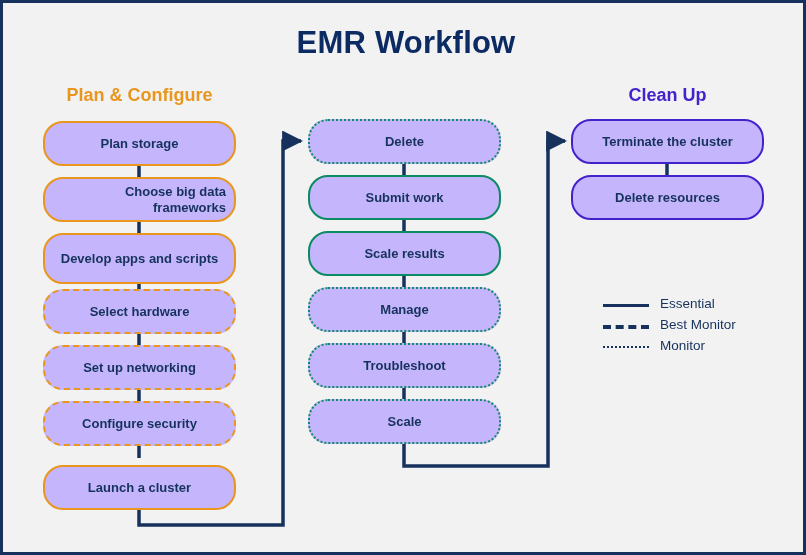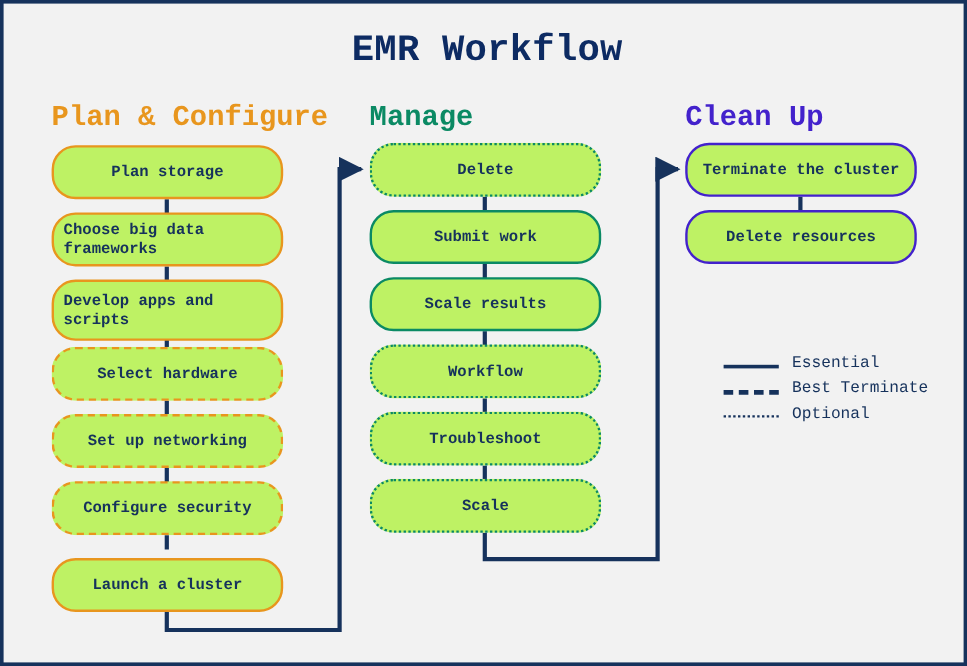--- a/index.html
+++ b/index.html
@@ -8,21 +8,21 @@
     background: #ffffff;
   }
   #canvas {
     position: relative;
     width: 806px;
     height: 555px;
     background: #f2f2f2;
     box-sizing: border-box;
     border: 3px solid #16325c;
     overflow: hidden;
-    font-family: Liberation Mono, monospace;
+    font-family: Liberation Sans, sans-serif;
   }
   #svg-layer {
     position: absolute;
     left: 0; top: 0;
     width: 806px;
     height: 555px;
     pointer-events: none;
   }
   .title {
     position: absolute;
@@ -30,34 +30,34 @@
     top: 22px;
     width: 806px;
     text-align: center;
     font-size: 31px;
     font-weight: bold;
     color: #0d2b63;
     letter-spacing: 0.2px;
   }
   .col-header {
     position: absolute;
-    font-size: 24px;
+    font-size: 18px;
     font-weight: bold;
-    text-align: left;
+    text-align: center;
     white-space: nowrap;
   }
   .node {
     position: absolute;
     box-sizing: border-box;
-    background: #bef264;
+    background: #c4b5fd;
     border-radius: 20px;
     display: flex;
     align-items: center;
     justify-content: center;
-    text-align: left;
+    text-align: right;
     color: #16325c;
     font-size: 13px;
     font-weight: bold;
     line-height: 1.18;
     padding: 2px 8px;
   }
   .node.essential { border-style: solid; border-width: 2.5px; }
   .node.best      { border-style: dashed; border-width: 2.5px; }
   .node.optional  { border-style: dotted; border-width: 2px; }
 
@@ -126,55 +126,54 @@
 
       <path d="M 136 499 L 136 522 L 280 522 L 280 138 L 298 138" marker-end="url(#arrow)"></path>
 
       <path d="M 401 441 L 401 463 L 545 463 L 545 138 L 562 138" marker-end="url(#arrow)"></path>
     </g>
   </svg>
 
   <div class="title">EMR Workflow</div>
 
   <div class="col-header" style="left:40px; top:82px; width:193px; color:#e8961e;">Plan &amp; Configure</div>
-  <div class="col-header" style="left:305px; top:82px; width:193px; color:#0b8a64;">Manage</div>
   <div class="col-header" style="left:568px; top:82px; width:193px; color:#4322cc;">Clean Up</div>
 
   <div class="node essential" style="left:40px; top:118px; width:193px; height:45px; border-color:#e8961e;">Plan storage</div>
   <div class="node essential" style="left:40px; top:174px; width:193px; height:45px; border-color:#e8961e;">Choose big data frameworks</div>
   <div class="node essential" style="left:40px; top:230px; width:193px; height:51px; border-color:#e8961e;">Develop apps and scripts</div>
   <div class="node best" style="left:40px; top:286px; width:193px; height:45px; border-color:#e8961e;">Select hardware</div>
   <div class="node best" style="left:40px; top:342px; width:193px; height:45px; border-color:#e8961e;">Set up networking</div>
   <div class="node best" style="left:40px; top:398px; width:193px; height:45px; border-color:#e8961e;">Configure security</div>
   <div class="node essential" style="left:40px; top:462px; width:193px; height:45px; border-color:#e8961e;">Launch a cluster</div>
 
   <div class="node optional" style="left:305px; top:116px; width:193px; height:45px; border-color:#0b8a64;">Delete</div>
   <div class="node essential" style="left:305px; top:172px; width:193px; height:45px; border-color:#0b8a64;">Submit work</div>
   <div class="node essential" style="left:305px; top:228px; width:193px; height:45px; border-color:#0b8a64;">Scale results</div>
-  <div class="node optional" style="left:305px; top:284px; width:193px; height:45px; border-color:#0b8a64;">Workflow</div>
+  <div class="node optional" style="left:305px; top:284px; width:193px; height:45px; border-color:#0b8a64;">Manage</div>
   <div class="node optional" style="left:305px; top:340px; width:193px; height:45px; border-color:#0b8a64;">Troubleshoot</div>
   <div class="node optional" style="left:305px; top:396px; width:193px; height:45px; border-color:#0b8a64;">Scale</div>
 
   <div class="node essential" style="left:568px; top:172px; width:193px; height:45px; border-color:#4322cc;">Delete resources</div>
   <div class="node essential" style="left:568px; top:116px; width:193px; height:45px; border-color:#4322cc;">Terminate the cluster</div>
 
   <div class="legend">
     <div class="legend-row">
       <span class="legend-swatch sw-essential">
           <i></i>
         </span>
       <span class="legend-label">Essential</span>
     </div>
     <div class="legend-row">
       <span class="legend-swatch sw-best">
           <i></i>
         </span>
-      <span class="legend-label">Best Terminate</span>
+      <span class="legend-label">Best Monitor</span>
     </div>
     <div class="legend-row">
       <span class="legend-swatch sw-optional">
           <i></i>
         </span>
-      <span class="legend-label">Optional</span>
+      <span class="legend-label">Monitor</span>
     </div>
   </div>
 
 </div>
 
 </body></html>

